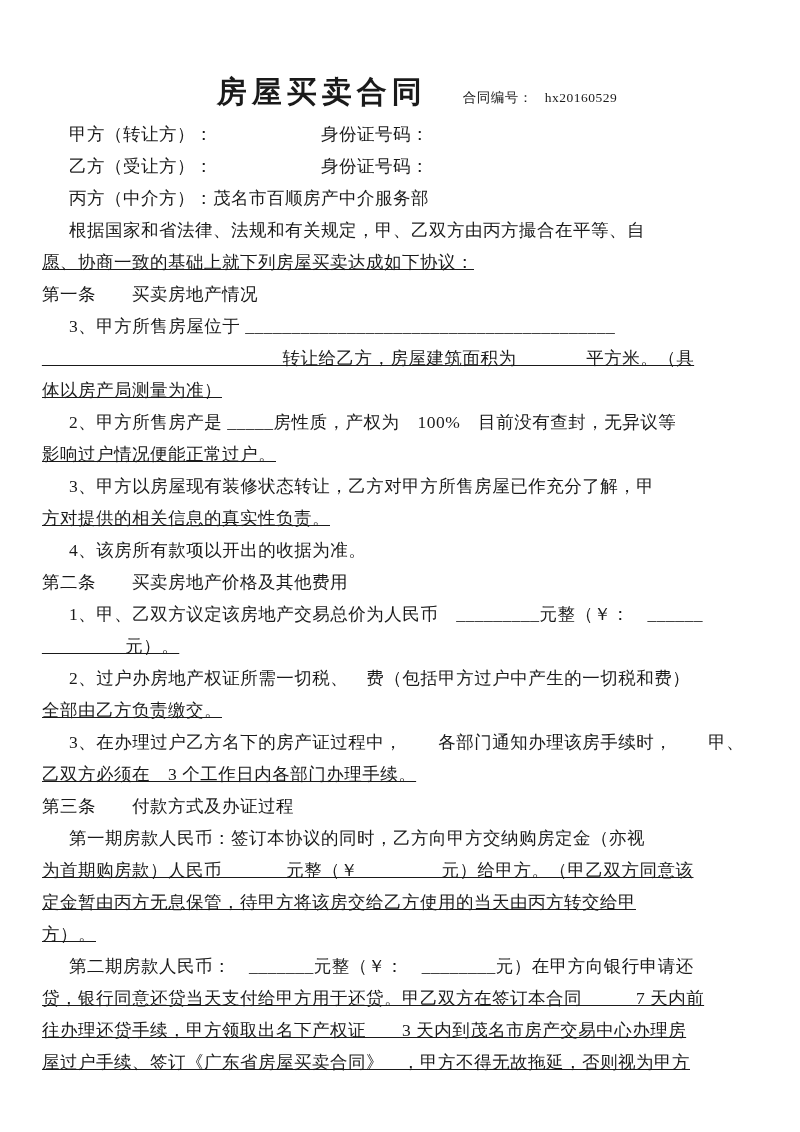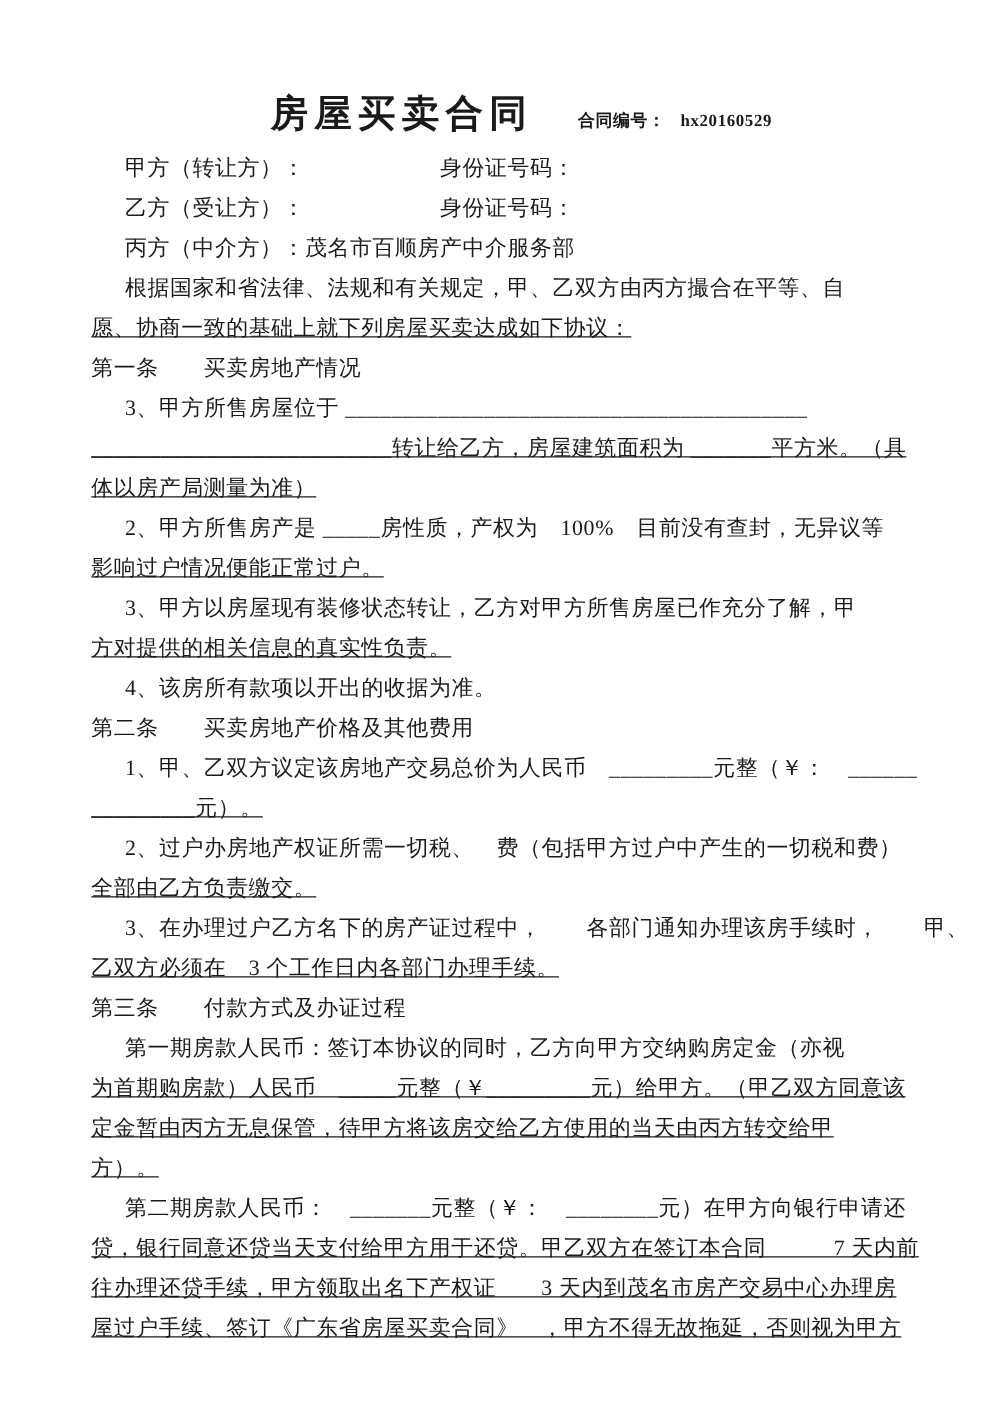--- a/index.html
+++ b/index.html
@@ -27,27 +27,27 @@
   }
   .title {
     margin: 0;
     font-size: 30px;
     font-weight: bold;
     letter-spacing: 5px;
     line-height: 1.1;
   }
   .contract-no {
     font-size: 13.5px;
-    font-weight: bold;
+    font-weight: normal;
     letter-spacing: 0.5px;
   }
   .contract-no .label { margin-right: 12px; }
   .doc-body {
     margin-top: 10px;
-    padding-left: 73px;
+    padding-left: 42px;
     font-size: 17.5px;
   }
   .line {
     height: 32px;
     line-height: 32px;
     white-space: pre;
     letter-spacing: 0.5px;
   }
   .line.indent { padding-left: 27px; }
   .line.flush  { padding-left: 0; text-decoration: underline; }

